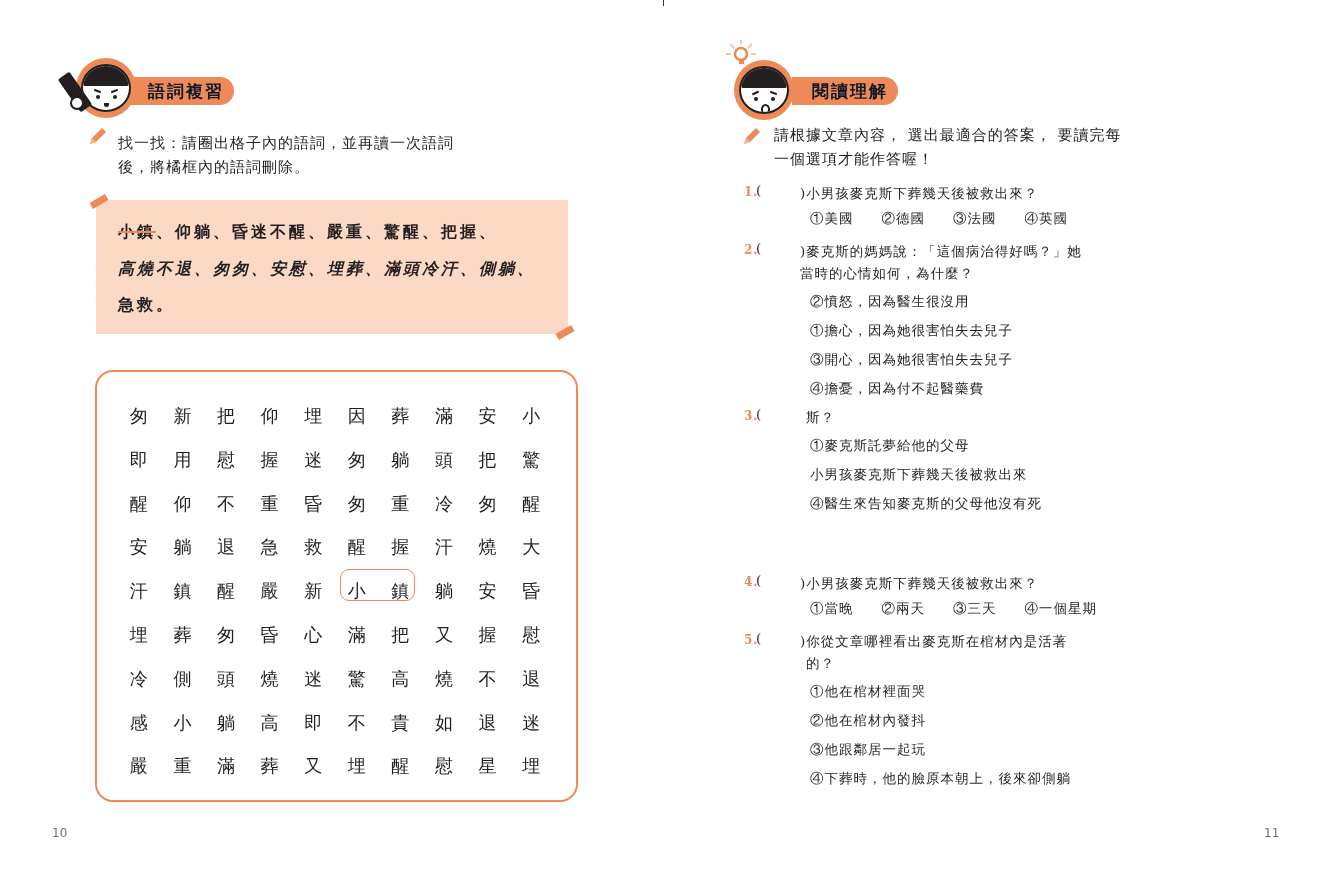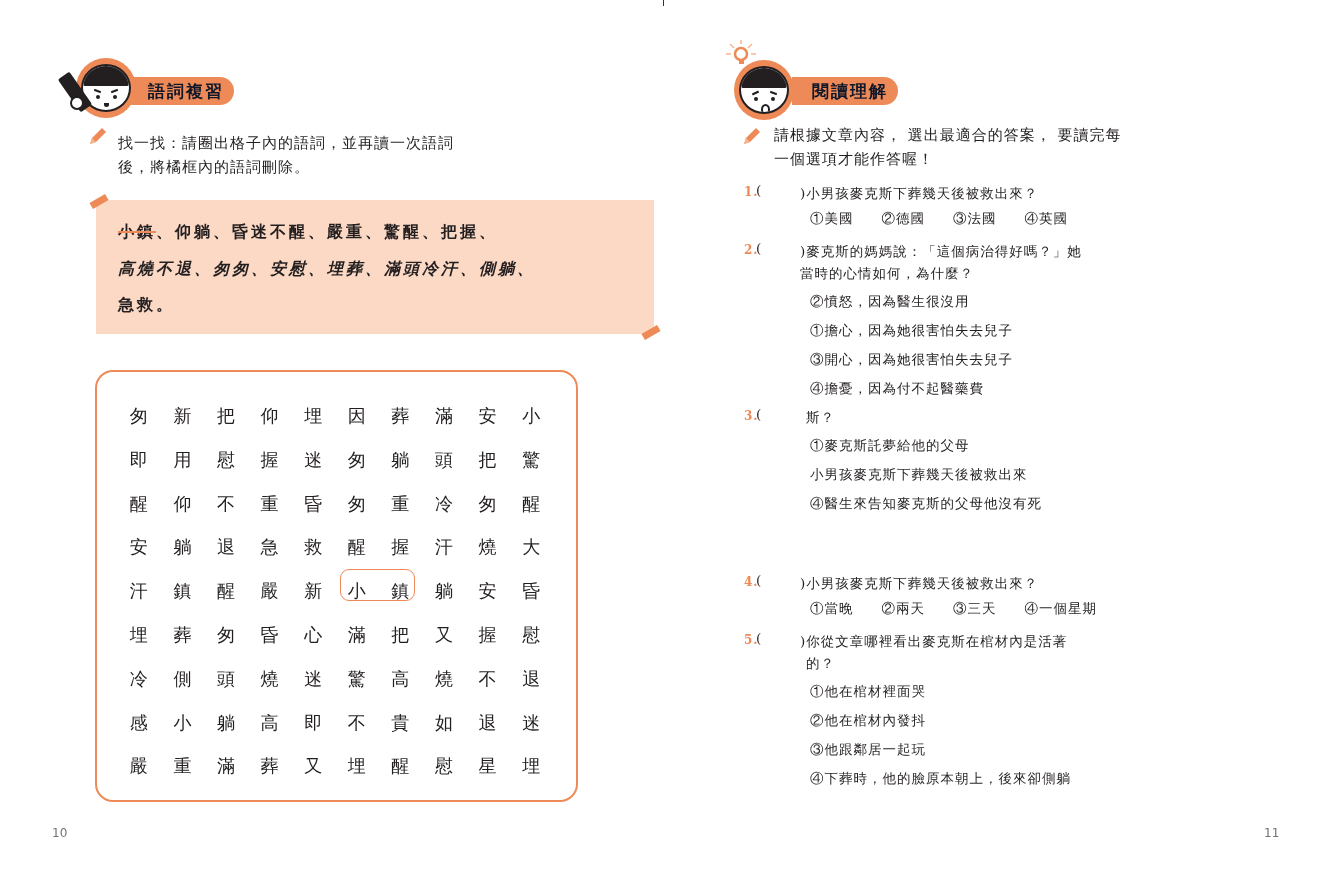--- a/index.html
+++ b/index.html
@@ -10,21 +10,21 @@
   .crop-mark{position:absolute;width:1px;height:6px;background:#333;}
   .header-pill{position:absolute;height:28px;background:#ee8a57;border-radius:0 14px 14px 0;color:#0f172a;font-weight:bold;font-size:17px;line-height:28px;padding:0 10px 0 20px;letter-spacing:2px;font-family:"DejaVu Sans",sans-serif;}
   .avatar{position:absolute;width:60px;height:60px;border-radius:50%;background:#ee8a57;}
   .avatar-face{position:absolute;left:5px;top:6px;width:50px;height:48px;border-radius:50%;background:#fff;border:2px solid #231f20;box-sizing:border-box;overflow:hidden;}
   .avatar-hair{position:absolute;left:0;top:0;width:100%;height:45%;background:#231f20;border-radius:24px 24px 4px 4px;}
   .eye{position:absolute;width:4px;height:4px;border-radius:50%;background:#231f20;}
   .brow{position:absolute;width:7px;height:2px;background:#231f20;}
   .mouth{position:absolute;}
   .pencil-icon{position:absolute;width:22px;height:22px;}
   .instruction{position:absolute;font-size:15px;line-height:24px;letter-spacing:1px;}
-  .word-box{position:absolute;left:96px;top:200px;width:558px;height:134px;background:#fcd9c5;}
+  .word-box{position:absolute;left:96px;top:200px;width:472px;height:134px;background:#fcd9c5;}
   .tape{position:absolute;width:18px;height:7px;background:#ee8a57;transform:rotate(-30deg);}
   .word-box-line{position:absolute;left:22px;font-size:16px;font-weight:bold;letter-spacing:3px;}
   .strike{text-decoration:line-through;text-decoration-color:#ee8a57;text-decoration-thickness:2px;}
   .grid-box{position:absolute;left:95px;top:370px;width:483px;height:432px;border:2.5px solid #ee8a57;border-radius:18px;box-sizing:border-box;}
   .grid{position:absolute;left:20px;top:22px;display:grid;grid-template-columns:repeat(10,43.6px);grid-auto-rows:43.8px;}
   .cell{font-family:"DejaVu Serif",serif;font-size:18px;text-align:center;line-height:43.8px;color:#231f20;}
   .circled{position:absolute;left:243px;top:197px;width:73px;height:30px;border:1.5px solid #ee8a57;border-radius:9px;}
   .page-num{position:absolute;top:826px;font-size:12px;color:#737373;}
   .questions{position:absolute;left:744px;top:182px;width:520px;}
   .q{position:relative;font-family:"DejaVu Serif",serif;font-size:13.5px;letter-spacing:1px;}

